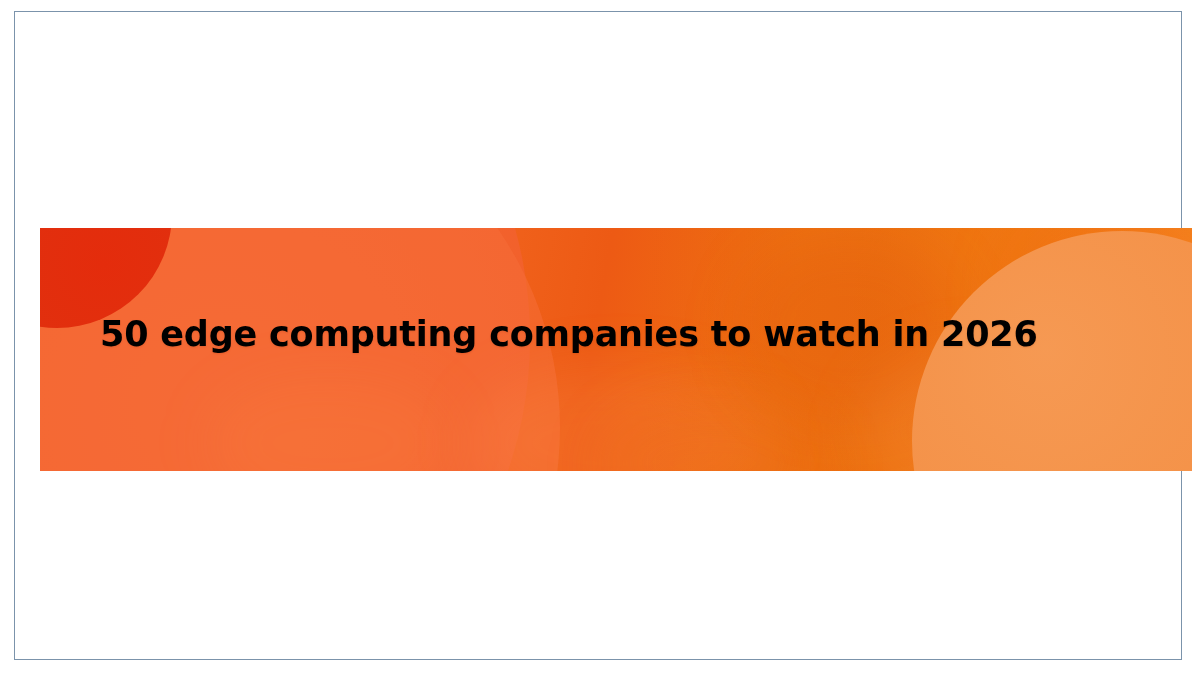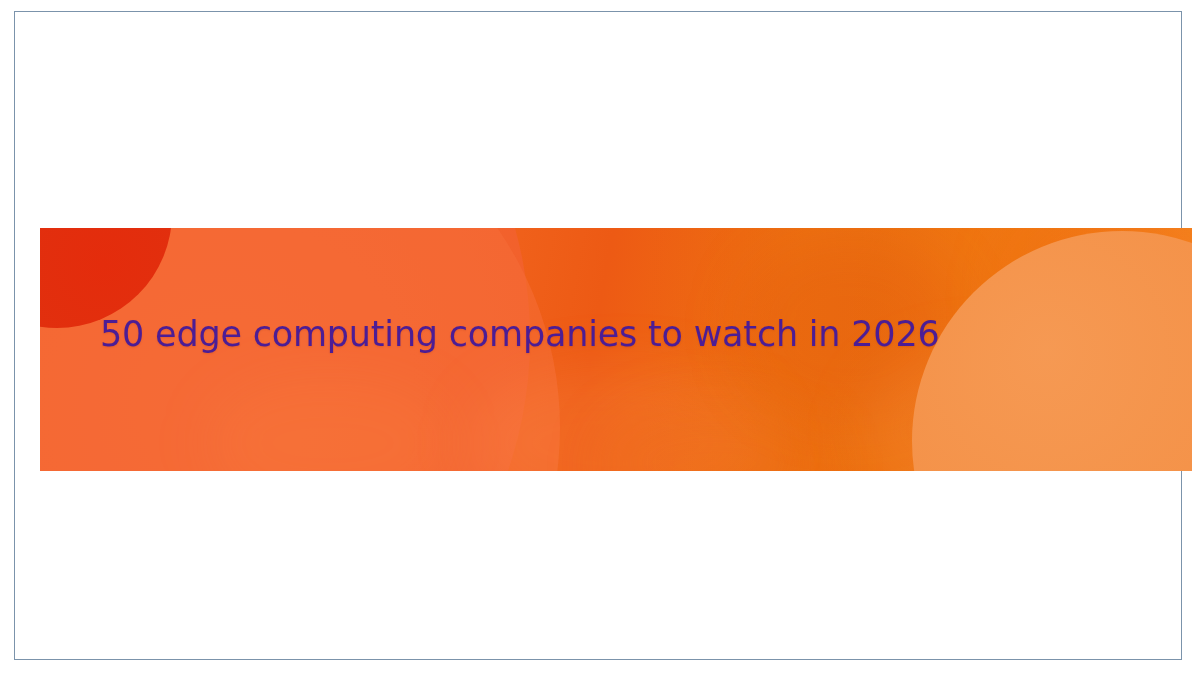--- a/index.html
+++ b/index.html
@@ -139,23 +139,23 @@
   }
 
   
   #banner-title {
     position: absolute;
     left: 60px;
     top: 0;
     height: 213px;
     display: flex;
     align-items: center;
-    color: #4c1d95;
+    color: #000000;
     font-family: "DejaVu Sans", "Liberation Sans", sans-serif;
-    font-weight: normal;
+    font-weight: bold;
     font-size: 35px;
     letter-spacing: -0.2px;
     line-height: 1.1;
     white-space: nowrap;
     text-shadow: 0 1px 2px rgba(150,45,0,0.18);
   }
 </style>
 </head>
 <body>
 

